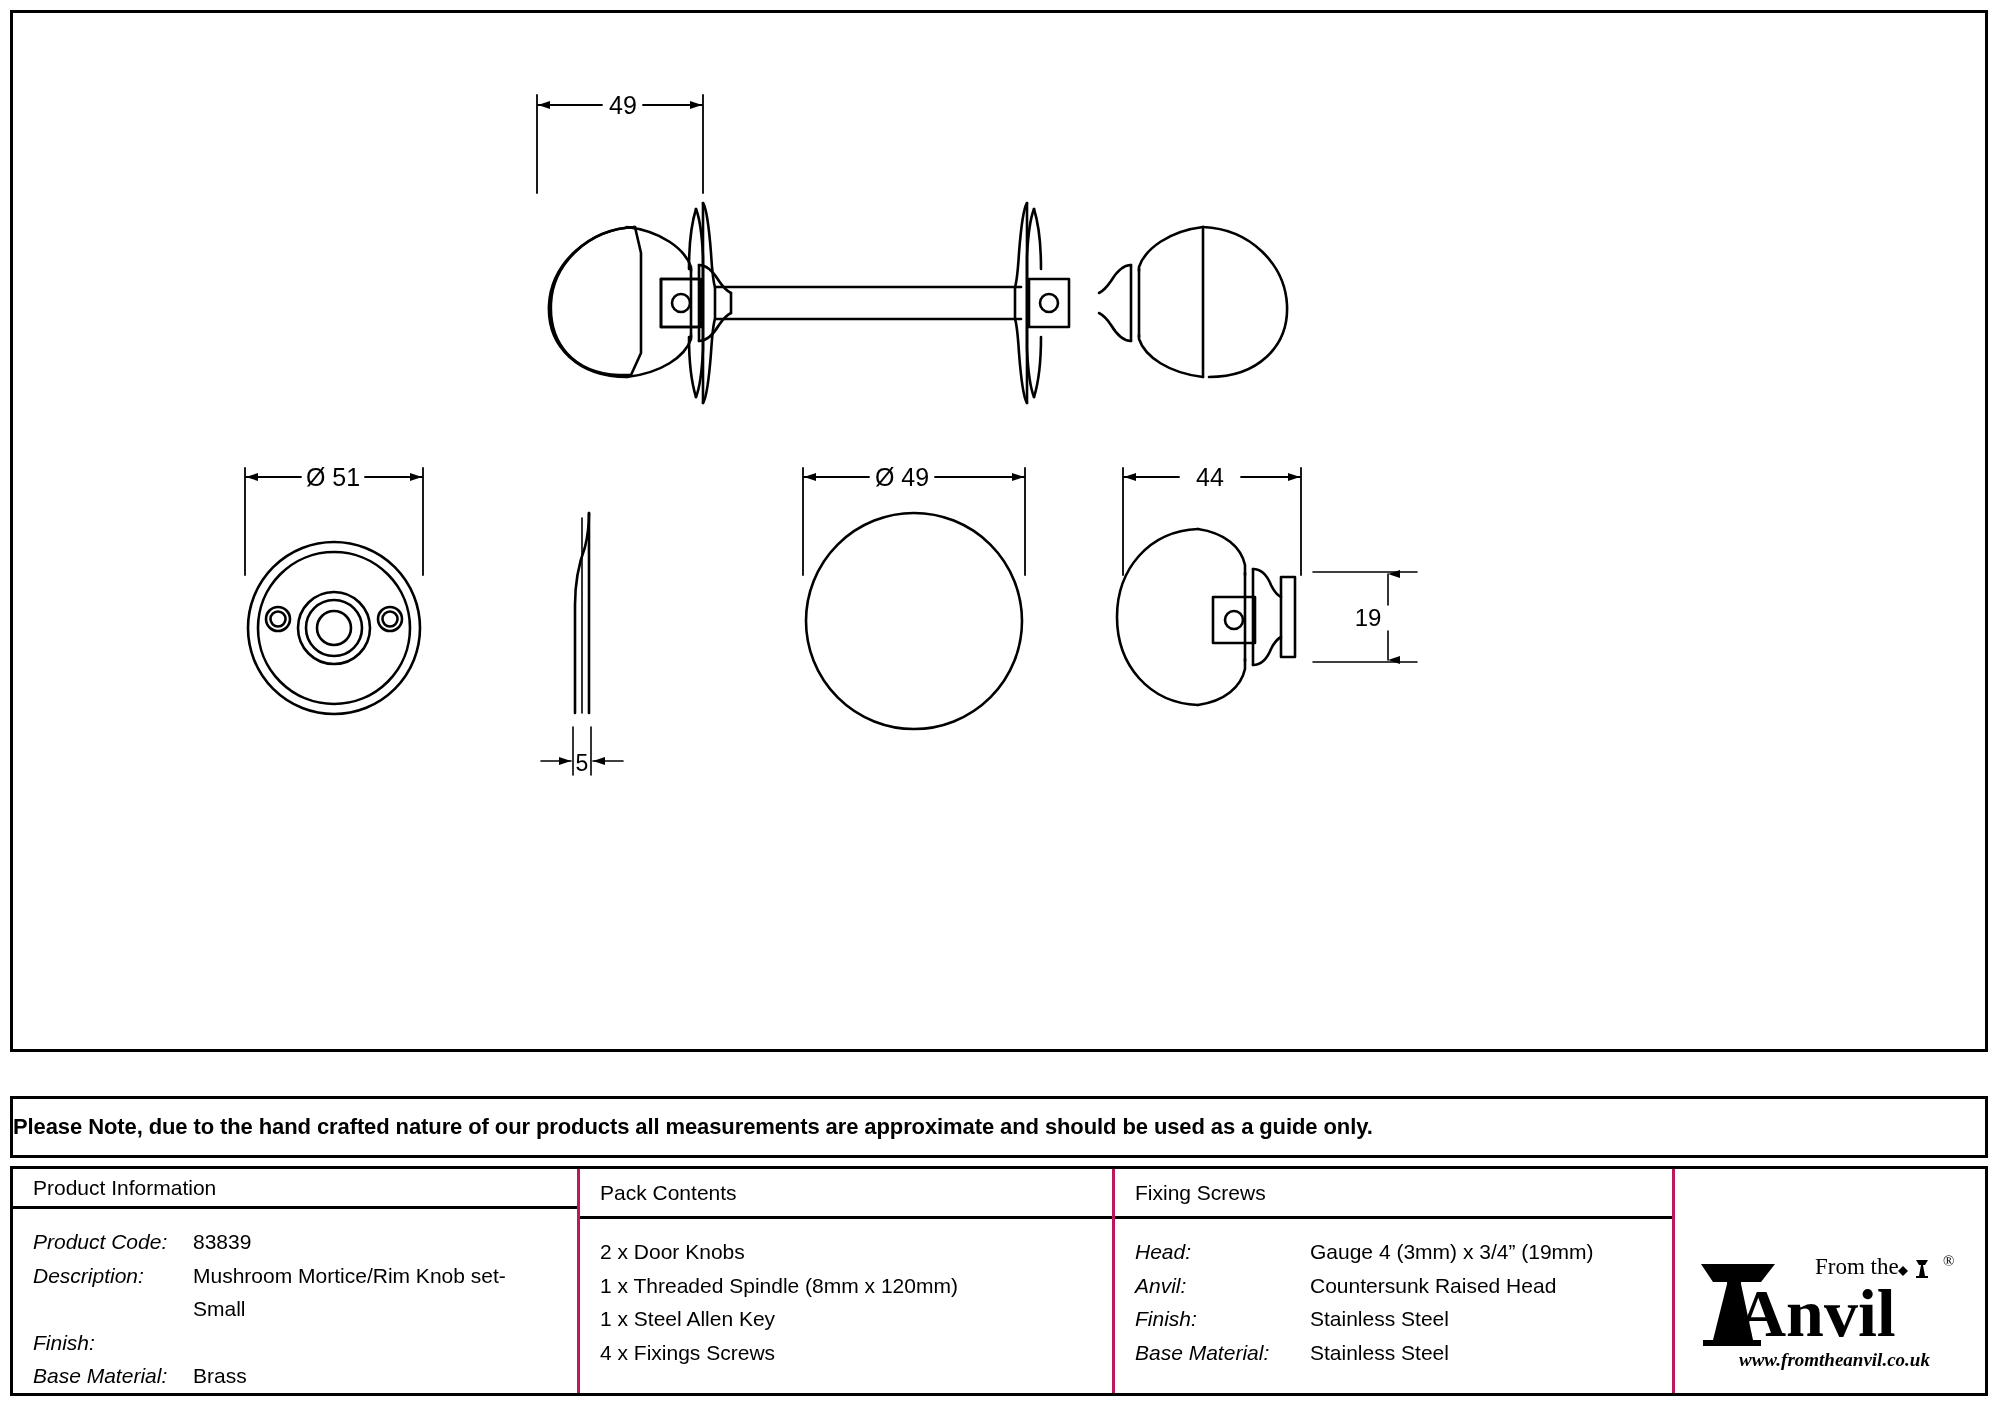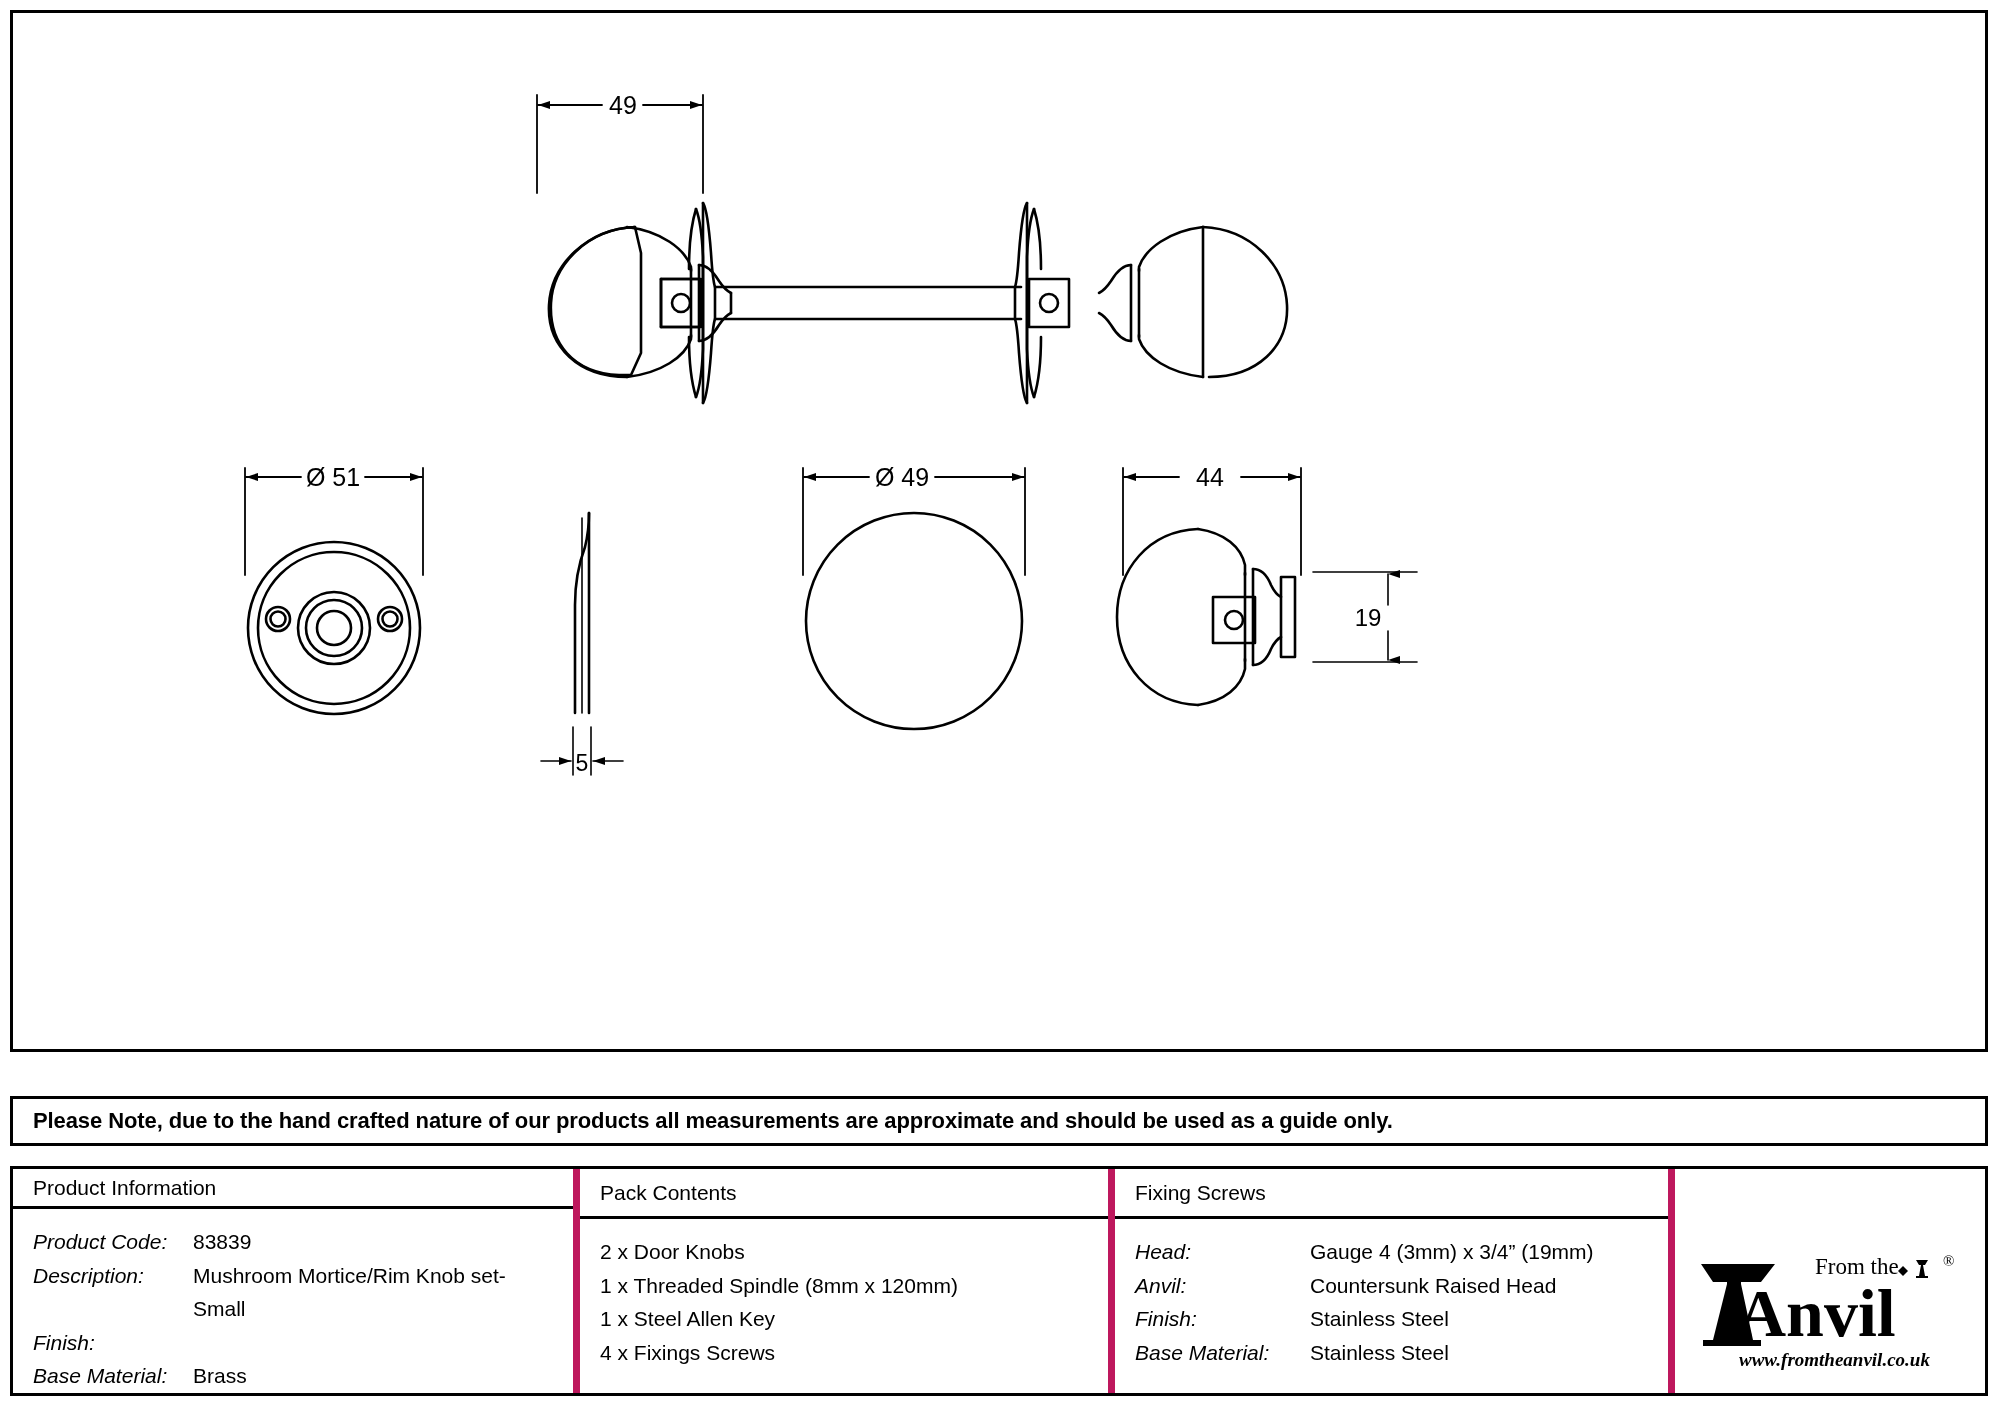--- a/index.html
+++ b/index.html
@@ -35,47 +35,46 @@
     left: 0;
     top: 0;
   }
 
   
   #note-bar {
     position: absolute;
     left: 10px;
     top: 1096px;
     width: 1978px;
-    height: 50px;
+    height: 62px;
     border: 3px solid #000;
     box-sizing: border-box;
     display: flex;
     align-items: center;
-    padding-left: 20px;
   }
   #note-text {
     font-size: 22px;
     font-weight: 700;
     letter-spacing: -0.1px;
   }
 
   
   #info-table {
     position: absolute;
     left: 10px;
     top: 1166px;
     width: 1978px;
     height: 230px;
     box-sizing: border-box;
     border: 3px solid #000;
     display: flex;
   }
   .table-col {
     box-sizing: border-box;
-    border-right: 7px solid #be185d;
+    border-right: 3px solid #be185d;
     display: flex;
     flex-direction: column;
     height: 100%;
   }
   .table-col:last-child { border-right: none; }
   .col-w1 { width: 567px; }
   .col-w2 { width: 535px; }
   .col-w3 { width: 560px; }
   .col-w4 { width: 310px; }
 

